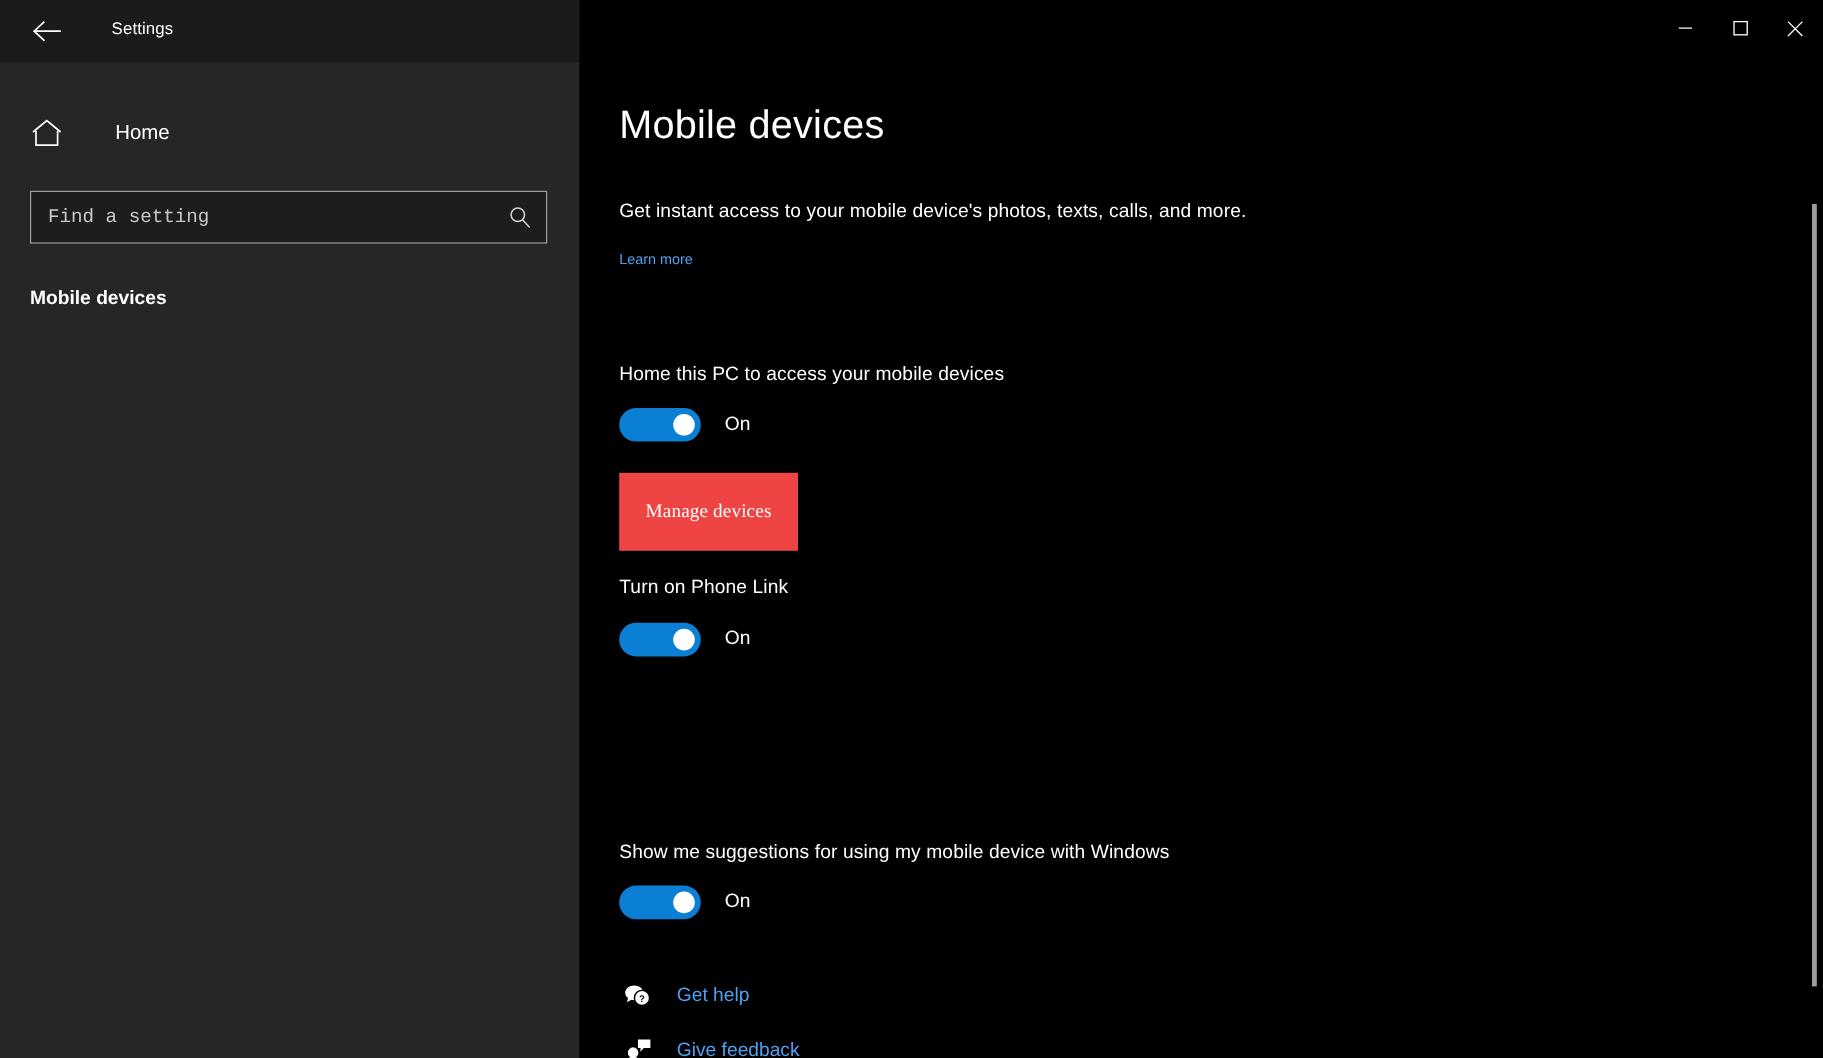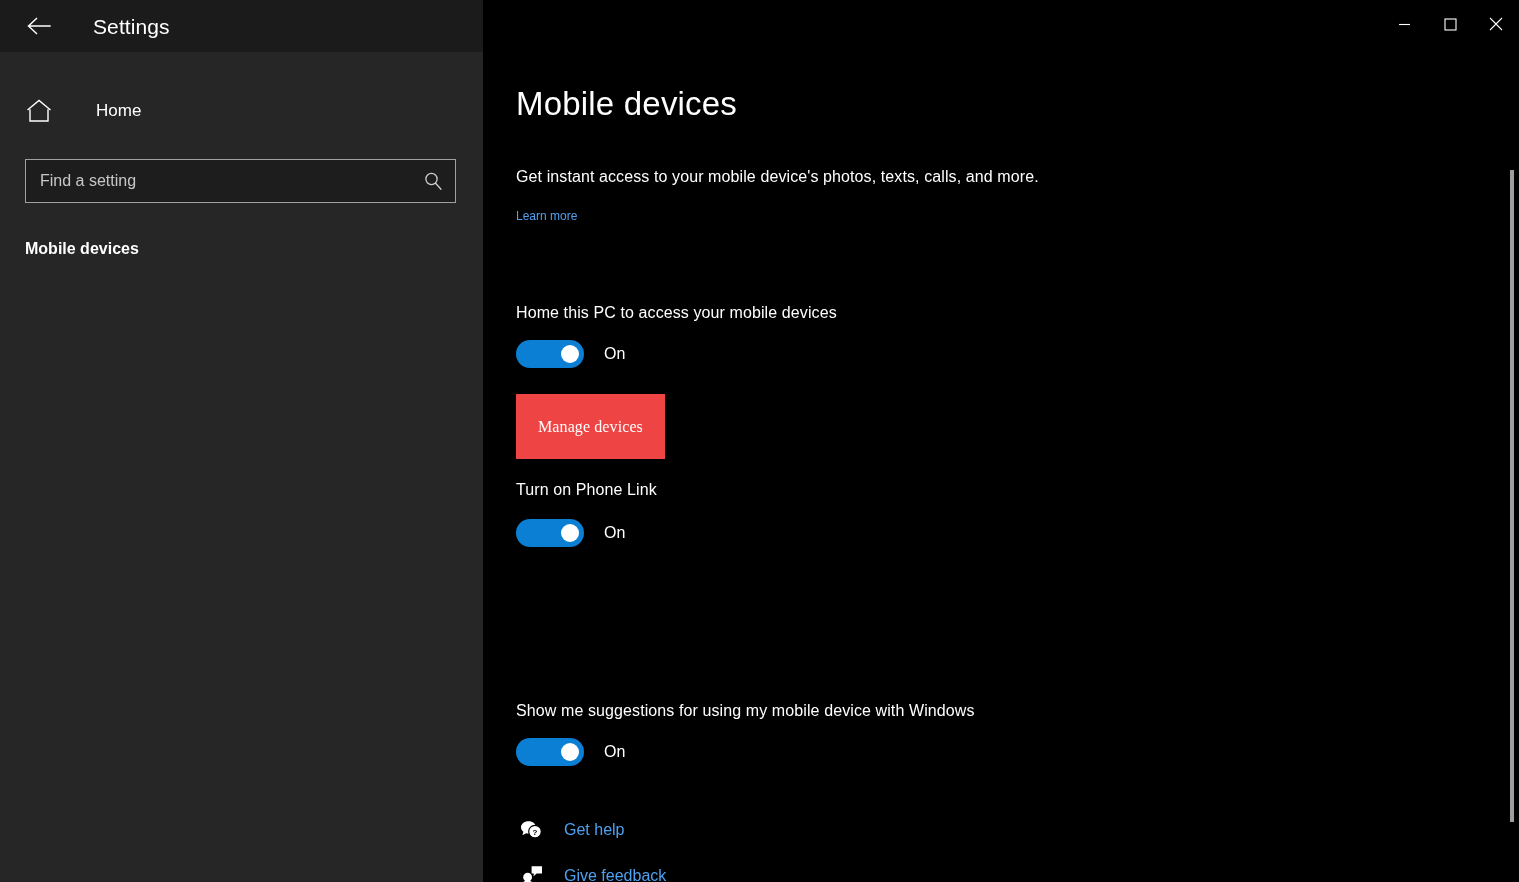--- a/index.html
+++ b/index.html
@@ -43,21 +43,21 @@
     display: flex;
     align-items: center;
     justify-content: center;
     cursor: pointer;
   }
   .back-button svg { display: block; }
 
   .app-title {
     position: absolute;
     left: 93px; top: 15px;
-    font-size: 21px;
+    font-size: 14px;
     color: #ffffff;
     letter-spacing: 0.1px;
   }
 
   .home-row {
     position: absolute;
     left: 0; top: 90px;
     width: 483px; height: 42px;
     display: flex;
     align-items: center;
@@ -84,21 +84,21 @@
     display: flex;
     align-items: center;
   }
   .search-input {
     flex: 1;
     height: 100%;
     background: transparent;
     border: none;
     outline: none;
     color: #bef264;
-    font-family: Liberation Sans, sans-serif;
+    font-family: Liberation Mono, monospace;
     font-size: 16px;
     padding-left: 14px;
   }
   .search-input::placeholder { color: #c7c7c7; opacity: 1; }
   .search-icon-btn {
     width: 44px; height: 42px;
     display: flex; align-items: center; justify-content: center;
     cursor: pointer;
   }
 

